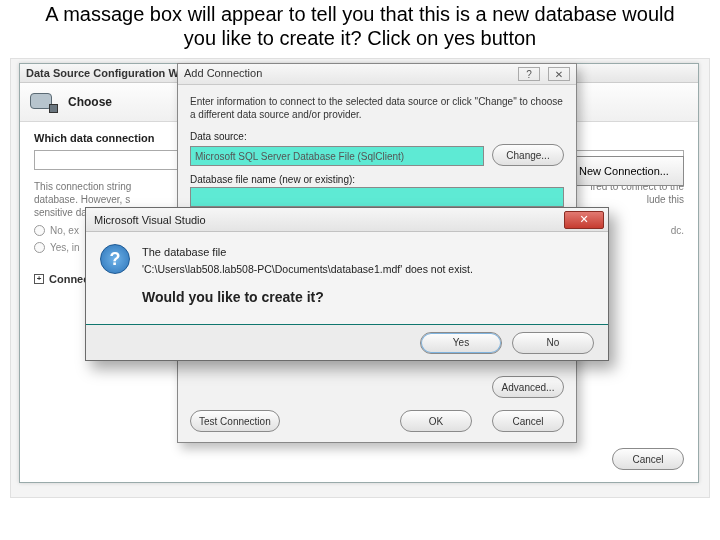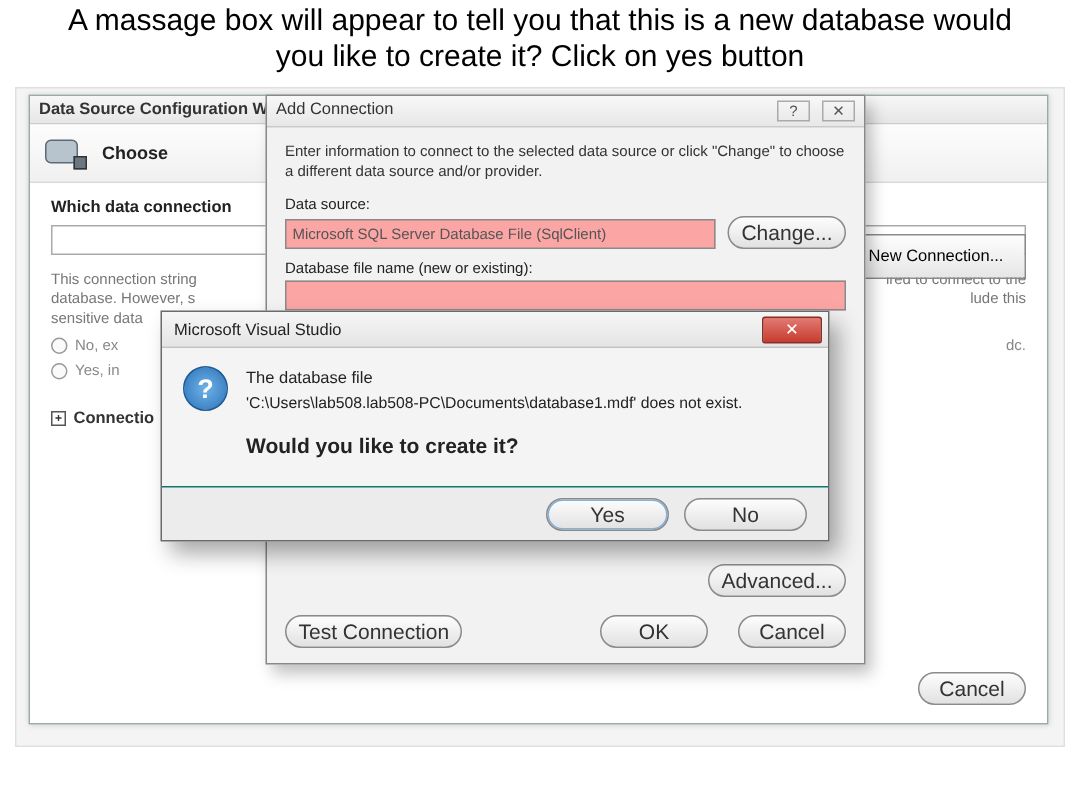--- a/index.html
+++ b/index.html
@@ -37,51 +37,51 @@
     border:1px solid #8a8a8a; background:linear-gradient(#fdfdfd,#e6e6e6); font-size:11px;
     display:flex; align-items:center; justify-content:center;
   }
   .wiz-note { margin-top: 10px; color: #777; font-size: 10px; line-height:1.3; }
   .radio-row { display:flex; align-items:center; gap:5px; color:#888; font-size:10px; margin-top:6px;}
   .radio { width:11px; height:11px; border-radius:50%; border:1px solid #999; background:#fafafa;}
   .expander { display:flex; align-items:center; gap:5px; color:#333; font-size:11px; font-weight:700; margin-top:20px;}
   .expander .plus { width:10px; height:10px; border:1px solid #555; font-size:8px; line-height:8px; text-align:center;}
   .wiz-buttons { position:absolute; right:14px; bottom:12px; display:flex; gap:10px; }
   .btn {
-    min-width:72px; height:22px; padding:0 8px; font-size:14px;
+    min-width:72px; height:22px; padding:0 8px; font-size:10px;
     border:1px solid #8a8a8a; border-radius:11px;
     background:linear-gradient(#fdfdfd,#e1e1e1); display:flex; align-items:center; justify-content:center;
     color:#333;
   }
   .btn.defaultish { box-shadow: inset 0 0 0 1px #7fb3de; }
 
   
   .addconn {
     position:absolute; left:166px; top:4px; width:400px; height:380px;
     background:#f2f2f2; border:1px solid #888; box-shadow: 4px 6px 10px rgba(0,0,0,.25);
   }
   .ac-title {
     background: linear-gradient(#f8f8f8,#e7e7e7); border-bottom:1px solid #c9c9c9;
     font-size:11px; padding:3px 6px; color:#333; display:flex; justify-content:space-between;
   }
   .winicons { display:flex; gap:8px; font-size:11px; color:#555;}
   .winicons span { border:1px solid #aaa; width:22px; height:14px; display:flex; align-items:center; justify-content:center; font-size:10px;}
   .ac-body { padding: 10px 12px; font-size:11px; color:#333; }
   .ac-desc { font-size:10px; line-height:1.3; margin-bottom:10px; }
   .lbl { font-size:10px; color:#222; margin-bottom:2px; }
-  .field { height:20px; border:1px solid #8a8a8a; background:#fca5a5; font-size:10px; padding:2px 4px; display:flex; align-items:center; color:#555; }
+  .field { height:20px; border:1px solid #8a8a8a; background:#5eead4; font-size:10px; padding:2px 4px; display:flex; align-items:center; color:#555; }
   .row { display:flex; align-items:flex-end; gap:8px; margin-bottom:8px;}
   .row .field { flex:1; }
   .ac-buttons-bottom { position:absolute; right:12px; bottom:10px; display:flex; gap:20px;}
   .adv-btn { position:absolute; right:12px; bottom:44px; }
   .test-btn { position:absolute; left:12px; bottom:10px; }
 
   
   .msgbox {
-    position:absolute; left:96px; top:148px; width:446px; height:154px;
+    position:absolute; left:74px; top:148px; width:524px; height:154px;
     background:#f4f4f4; border:1px solid #6b6b6b; box-shadow: 6px 8px 14px rgba(0,0,0,.35);
   }
   .msg-title {
     height:24px; background: linear-gradient(#f6f6f6,#e4e4e4);
     border-bottom:1px solid #c2c2c2; display:flex; align-items:center; justify-content:space-between;
     padding:0 0 0 8px; font-size:11px; color:#222;
   }
   .msg-close {
     width:40px; height:18px; margin-right:4px; border-radius:2px;
     background: linear-gradient(#e27a72,#c63c30); border:1px solid #8a2d24;

